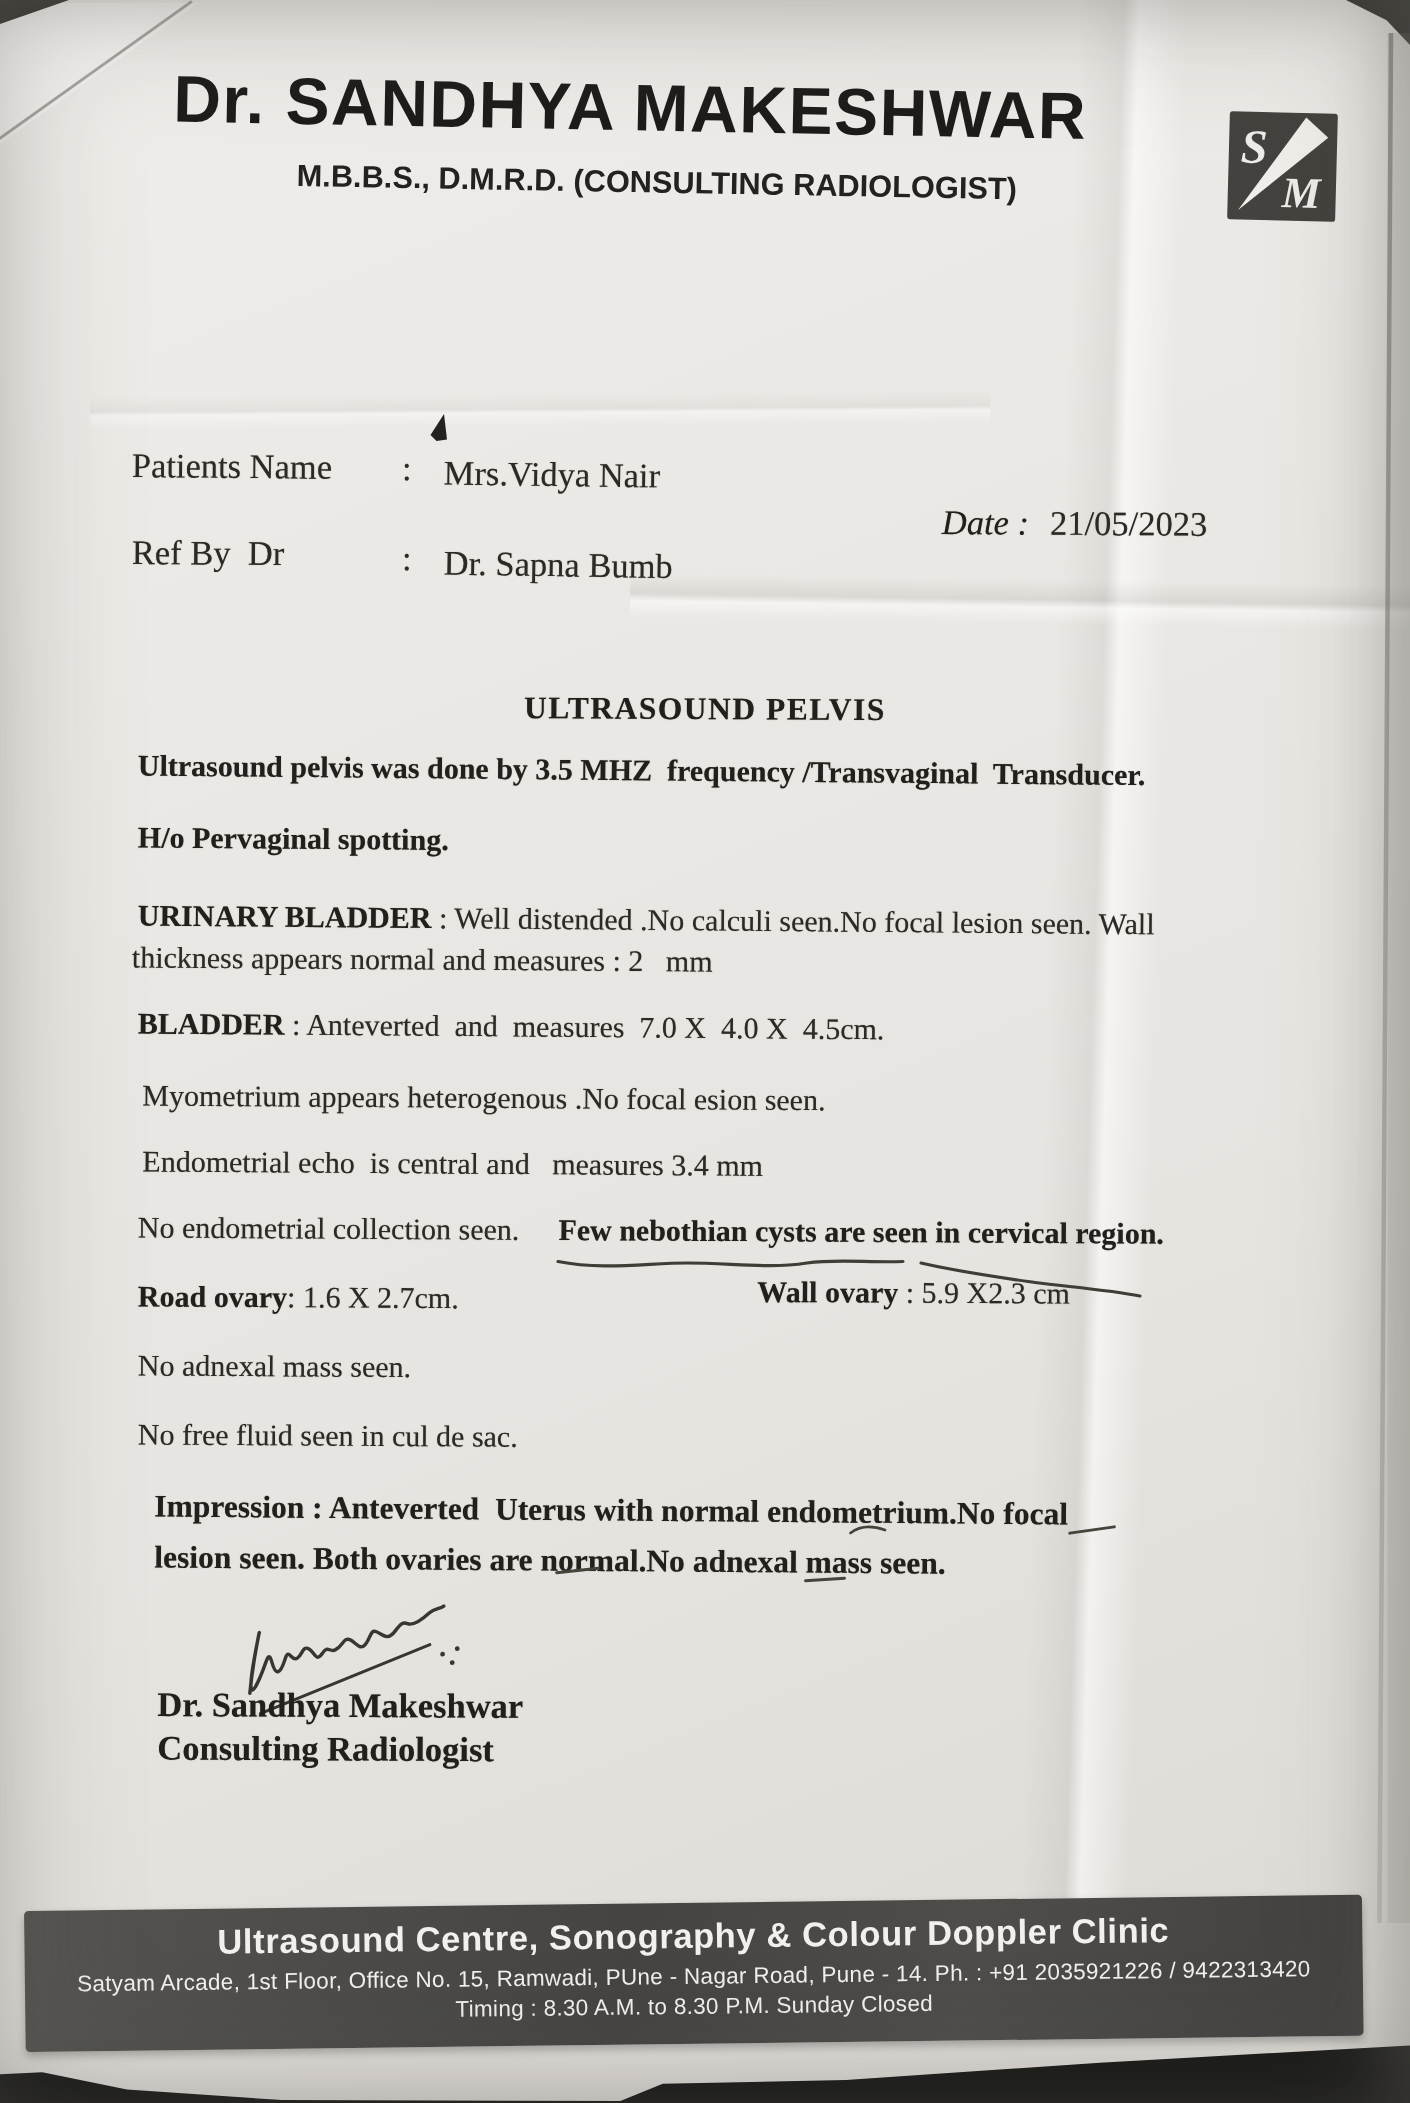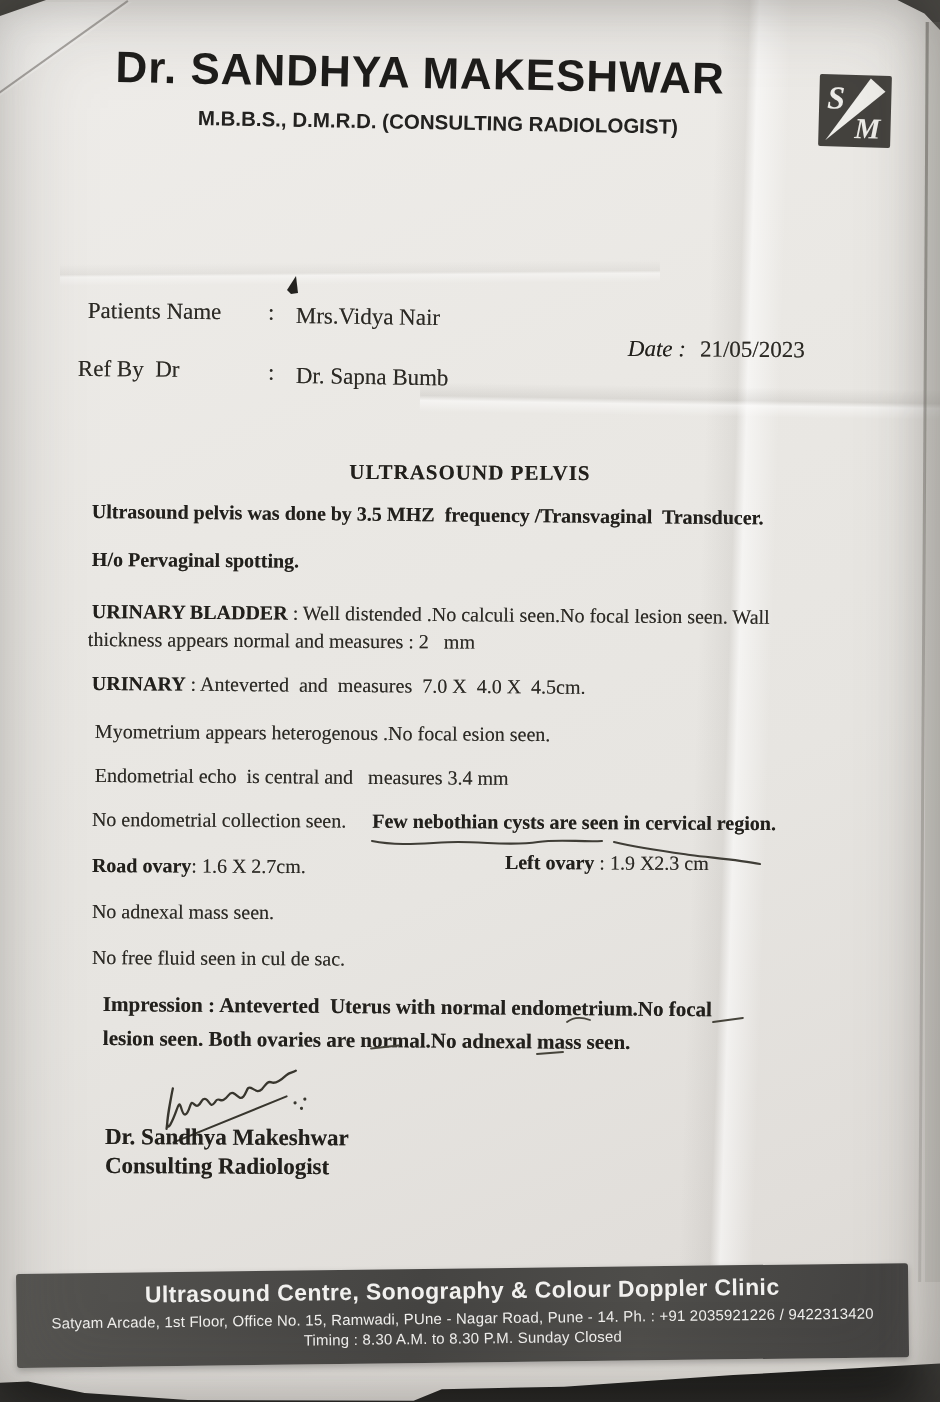--- a/index.html
+++ b/index.html
@@ -85,47 +85,47 @@
 
   <div class="t serif23" style="left:88px;top:298px;transform:rotate(0.5deg);">Patients Name</div>
   <div class="t serif23" style="left:268px;top:300px;">:</div>
   <div class="t serif23" style="left:296px;top:303px;transform:rotate(0.8deg);">Mrs.Vidya Nair</div>
   <svg style="position:absolute;left:286px;top:276px;" width="14" height="20" viewBox="0 0 14 20">
     <polygon points="1,14 10,0 12,17 5,18" fill="#23221f"></polygon>
   </svg>
 
   <div class="t serif23" style="left:628px;top:336px;transform:rotate(0.4deg);"><span class="b" style="font-weight:normal;font-style:italic;">Date :</span><span style="padding-left:14px;">21/05/2023</span></div>
 
-  <div class="t serif23" style="left:78px;top:356px;transform:rotate(0.4deg);">Ref By  Dr</div>
+  <div class="t serif23" style="left:88px;top:356px;transform:rotate(0.4deg);">Ref By  Dr</div>
   <div class="t serif23" style="left:268px;top:360px;">:</div>
   <div class="t serif23" style="left:296px;top:363px;transform:rotate(0.9deg);">Dr. Sapna Bumb</div>
 
   <div class="t b" style="left:0;top:458px;width:940px;text-align:center;font-size:21px;letter-spacing:1px;transform:rotate(0.3deg);">ULTRASOUND PELVIS</div>
 
   <div class="t b" style="left:92px;top:500px;transform:rotate(0.55deg);">Ultrasound pelvis was done by 3.5 MHZ  frequency /Transvaginal  Transducer.</div>
 
   <div class="t b" style="left:92px;top:548px;transform:rotate(0.45deg);">H/o Pervaginal spotting.</div>
 
   <div class="t" style="left:92px;top:600px;transform:rotate(0.5deg);"><span class="b">URINARY BLADDER</span><span> : Well distended .No calculi seen.No focal lesion seen. Wall</span></div>
   <div class="t" style="left:88px;top:628px;transform:rotate(0.4deg);">thickness appears normal and measures : 2   mm</div>
 
-  <div class="t" style="left:92px;top:672px;transform:rotate(0.45deg);"><span class="b">URINARY</span><span> : Anteverted  and  measures  7.0 X  4.0 X  4.5cm.</span></div>
+  <div class="t" style="left:92px;top:672px;transform:rotate(0.45deg);"><span class="b">BLADDER</span><span> : Anteverted  and  measures  7.0 X  4.0 X  4.5cm.</span></div>
 
   <div class="t" style="left:95px;top:720px;transform:rotate(0.4deg);">Myometrium appears heterogenous .No focal esion seen.</div>
 
   <div class="t" style="left:95px;top:764px;transform:rotate(0.4deg);">Endometrial echo  is central and   measures 3.4 mm</div>
 
   <div class="t" style="left:92px;top:808px;transform:rotate(0.35deg);"><span>No endometrial collection seen.</span><span style="padding-left:26px;" class="b">Few nebothian cysts are seen in cervical region.</span></div>
   <svg style="position:absolute;left:362px;top:828px;" width="404" height="42" viewBox="0 0 404 42">
     <path d="M10,13 C40,19 70,14 96,14 C126,14 150,18 176,14 C196,11 218,14 240,13" stroke="#3f3d36" stroke-width="2.1" fill="none" stroke-linecap="round"></path>
     <path d="M252,14 C278,20 300,23 328,27 C352,30 378,32 398,36" stroke="#3f3d36" stroke-width="2.1" fill="none" stroke-linecap="round"></path>
   </svg>
 
   <div class="t" style="left:92px;top:854px;transform:rotate(0.3deg);"><span class="b">Road ovary</span><span>: 1.6 X 2.7cm.</span></div>
-  <div class="t" style="left:505px;top:851px;transform:rotate(0.3deg);"><span class="b">Left ovary</span><span> : 1.9 X2.3 cm</span></div>
+  <div class="t" style="left:505px;top:851px;transform:rotate(0.3deg);"><span class="b">Wall ovary</span><span> : 5.9 X2.3 cm</span></div>
 
   <div class="t" style="left:92px;top:900px;transform:rotate(0.35deg);">No adnexal mass seen.</div>
 
   <div class="t" style="left:92px;top:946px;transform:rotate(0.35deg);">No free fluid seen in cul de sac.</div>
 
   <div class="t b" style="left:103px;top:992px;font-size:21px;transform:rotate(0.5deg);">Impression : Anteverted  Uterus with normal endometrium.No focal</div>
   <div class="t b" style="left:103px;top:1026px;font-size:21px;transform:rotate(0.45deg);">lesion seen. Both ovaries are normal.No adnexal mass seen.</div>
 
   <div class="mark" style="left:370px;top:1046px;width:30px;height:2px;transform:rotate(-6deg);"></div>
   <div class="mark" style="left:536px;top:1052px;width:28px;height:2px;transform:rotate(-4deg);"></div>

